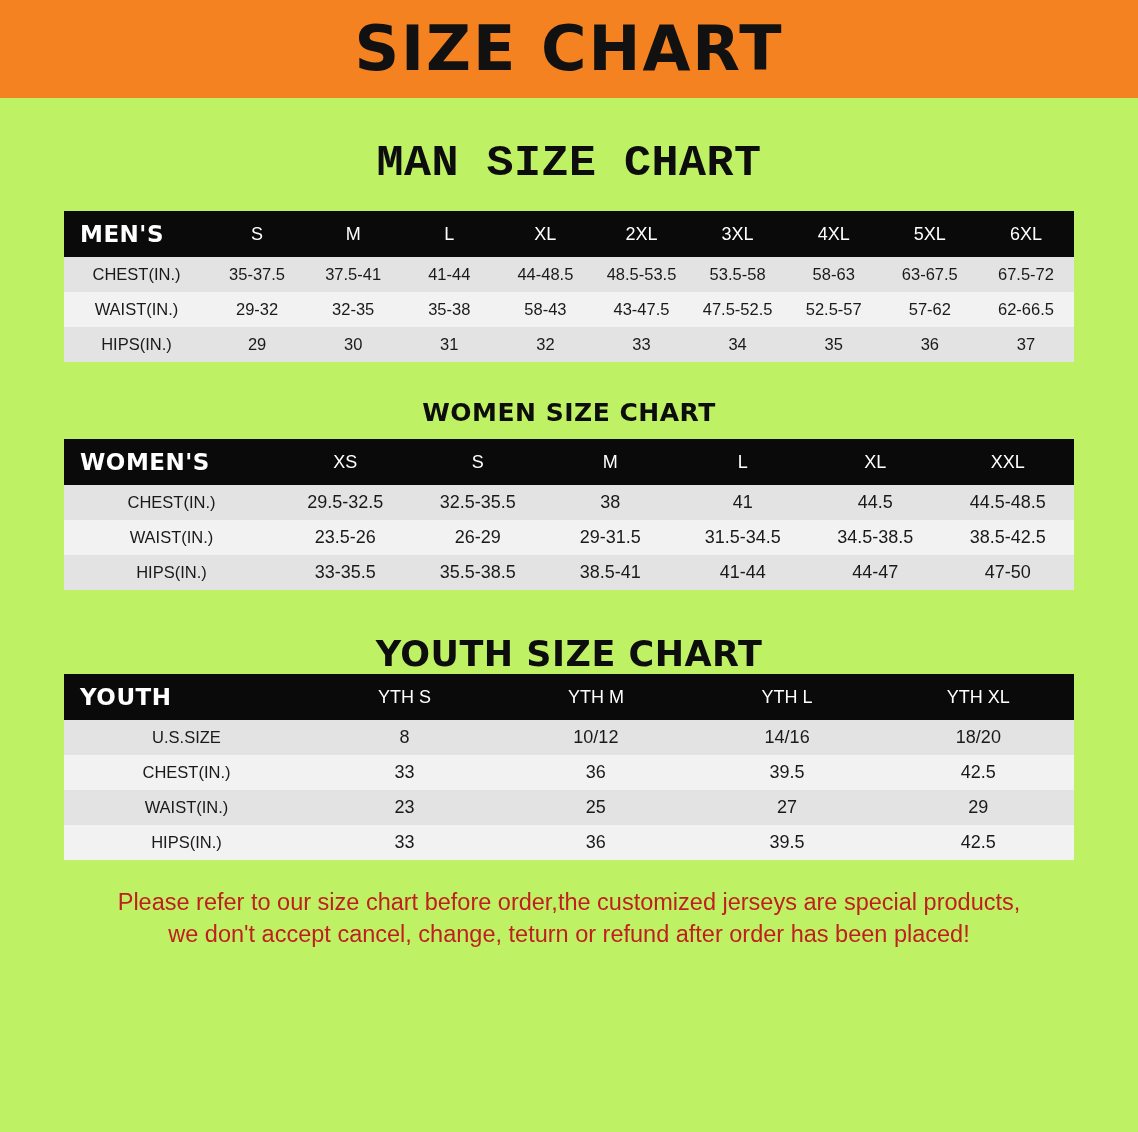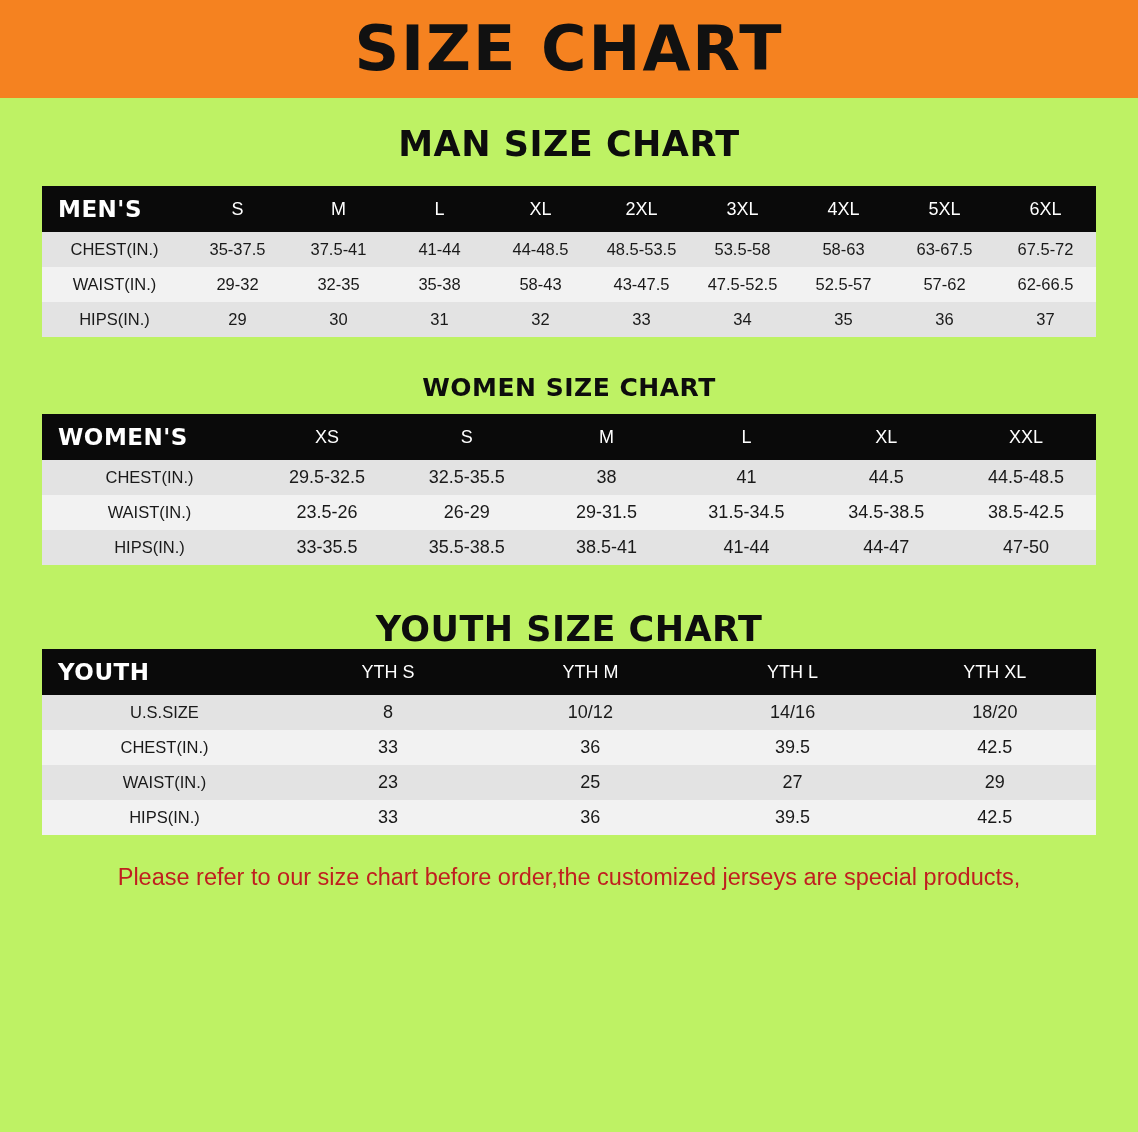--- a/index.html
+++ b/index.html
@@ -39,37 +39,38 @@
 
   
   .section-heading {
     text-align: center;
     font-family: "DejaVu Sans", sans-serif;
     font-weight: bold;
     color: #0d0d0d;
     letter-spacing: 0.5px;
   }
   .h-man {
-    font-size: 35px;
-    margin-top: 26px;
+    font-size: 45px;
+    margin-top: 40px;
     margin-bottom: 22px;
+    font-family: Liberation Mono, monospace;
   }
   .h-women {
     font-size: 25px;
     margin-top: 36px;
     margin-bottom: 12px;
   }
   .h-youth {
     font-size: 35px;
     margin-top: 44px;
   }
 
   
   .table-wrap {
-    padding: 0 42px;
+    padding: 0 64px;
   }
   table.size-table {
     width: 100%;
     border-collapse: collapse;
     table-layout: fixed;
   }
   table.size-table th,
   table.size-table td {
     font-family: "Liberation Sans", sans-serif;
     font-size: 16.5px;
@@ -315,15 +316,16 @@
           <td>36</td>
           <td>39.5</td>
           <td>42.5</td>
         </tr>
       </tbody>
     </table>
   </div>
 
   <div class="note">
     <span class="line">Please refer to our size chart before order,the customized jerseys are special products,</span>
+    <span class="line">we don't accept cancel, change, teturn or refund after order has been placed!</span>
   </div>
 
 </div>
 
 </body></html>

